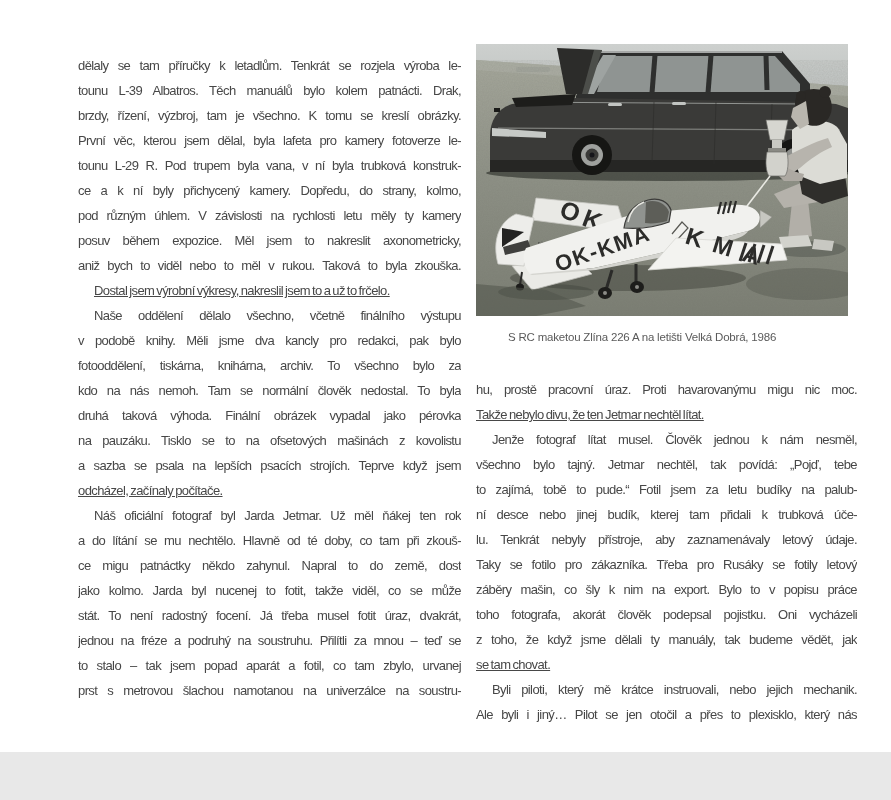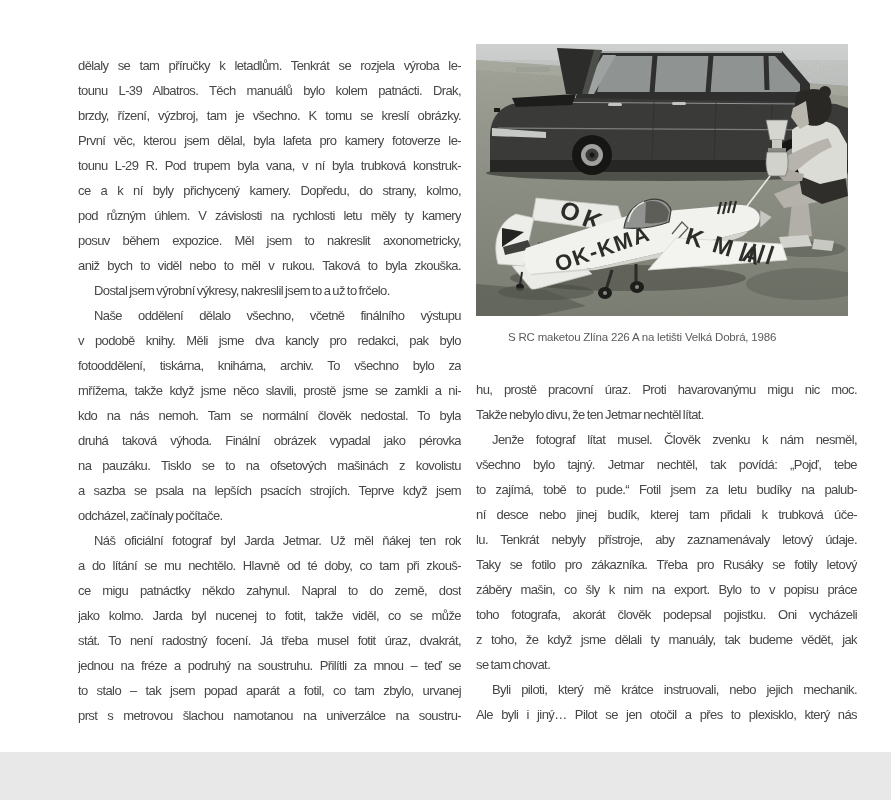--- a/index.html
+++ b/index.html
@@ -3,21 +3,21 @@
 <meta charset="utf-8">
 <style>
   html,body{margin:0;padding:0;background:#e8e8e8;}
   #page{
     position:relative;width:891px;height:752px;background:#ffffff;
     font-family:"Liberation Sans", sans-serif;overflow:hidden;
   }
   .col{position:absolute;color:#474747;font-size:13px;line-height:25px;
        letter-spacing:-0.6px;word-spacing:-1px;}
   .col .ln{height:25px;overflow:hidden;text-align:justify;text-align-last:justify;white-space:normal;}
-  .col .ln.end{text-align:right;text-align-last:left;}
+  .col .ln.end{text-align:right;text-align-last:left;text-decoration:underline;}
   .col .ln.ind{padding-left:16px;}
   #left-col{left:78px;top:53px;width:383px;}
   #right-col{left:476px;top:377px;width:381px;}
   #photo-wrap{position:absolute;left:476px;top:44px;width:372px;height:272px;}
   #photo-wrap svg{display:block;}
   #caption{position:absolute;left:476px;top:330px;width:381px;color:#5a5a5a;
            font-size:11.5px;line-height:15px;letter-spacing:-0.2px;margin-left:32px;}
   #page-num{position:absolute;left:820px;top:755px;width:24px;text-align:right;
             color:#8a8a8a;font-size:11px;}
   .planetext{font-family:"Liberation Sans",sans-serif;font-weight:bold;fill:#2c2c2a;}
@@ -34,21 +34,20 @@
     <div class="ln">První věc, kterou jsem dělal, byla lafeta pro kamery fotoverze le-</div>
     <div class="ln">tounu L-29 R. Pod trupem byla vana, v ní byla trubková konstruk-</div>
     <div class="ln">ce a k ní byly přichycený kamery. Dopředu, do strany, kolmo,</div>
     <div class="ln">pod různým úhlem. V závislosti na rychlosti letu měly ty kamery</div>
     <div class="ln">posuv během expozice. Měl jsem to nakreslit axonometricky,</div>
     <div class="ln">aniž bych to viděl nebo to měl v rukou. Taková to byla zkouška.</div>
     <div class="ln ind end">Dostal jsem výrobní výkresy, nakreslil jsem to a už to frčelo.</div>
     <div class="ln ind">Naše oddělení dělalo všechno, včetně finálního výstupu</div>
     <div class="ln">v podobě knihy. Měli jsme dva kancly pro redakci, pak bylo</div>
     <div class="ln">fotooddělení, tiskárna, knihárna, archiv. To všechno bylo za</div>
-    <div class="ln">mřížema, takže když jsme něco slavili, prostě jsme se zamkli a ni-</div>
     <div class="ln">kdo na nás nemoh. Tam se normální člověk nedostal. To byla</div>
     <div class="ln">druhá taková výhoda. Finální obrázek vypadal jako pérovka</div>
     <div class="ln">na pauzáku. Tisklo se to na ofsetových mašinách z kovolistu</div>
     <div class="ln">a sazba se psala na lepších psacích strojích. Teprve když jsem</div>
     <div class="ln end">odcházel, začínaly počítače.</div>
     <div class="ln ind">Náš oficiální fotograf byl Jarda Jetmar. Už měl ňákej ten rok</div>
     <div class="ln">a do lítání se mu nechtělo. Hlavně od té doby, co tam při zkouš-</div>
     <div class="ln">ce migu patnáctky někdo zahynul. Napral to do země, dost</div>
     <div class="ln">jako kolmo. Jarda byl nucenej to fotit, takže viděl, co se může</div>
     <div class="ln">stát. To není radostný focení. Já třeba musel fotit úraz, dvakrát,</div>
@@ -190,21 +189,21 @@
       <polygon points="0,240 70,246 110,262 60,272 0,272" fill="#51544b" opacity="0.55"></polygon>
       <ellipse cx="330" cy="240" rx="60" ry="16" fill="#4e5148" opacity="0.35"></ellipse>
     </svg>
   </div>
 
   <div id="caption">S RC maketou Zlína 226 A na letišti Velká Dobrá, 1986</div>
 
   <div id="right-col" class="col">
     <div class="ln">hu, prostě pracovní úraz. Proti havarovanýmu migu nic moc.</div>
     <div class="ln end">Takže nebylo divu, že ten Jetmar nechtěl lítat.</div>
-    <div class="ln ind">Jenže fotograf lítat musel. Člověk zvenku k nám nesměl,</div>
+    <div class="ln ind">Jenže fotograf lítat musel. Člověk jednou k nám nesměl,</div>
     <div class="ln">všechno bylo tajný. Jetmar nechtěl, tak povídá: „Pojď, tebe</div>
     <div class="ln">to zajímá, tobě to pude.“ Fotil jsem za letu budíky na palub-</div>
     <div class="ln">ní desce nebo jinej budík, kterej tam přidali k trubková úče-</div>
     <div class="ln">lu. Tenkrát nebyly přístroje, aby zaznamenávaly letový údaje.</div>
     <div class="ln">Taky se fotilo pro zákazníka. Třeba pro Rusáky se fotily letový</div>
     <div class="ln">záběry mašin, co šly k nim na export. Bylo to v popisu práce</div>
     <div class="ln">toho fotografa, akorát člověk podepsal pojistku. Oni vycházeli</div>
     <div class="ln">z toho, že když jsme dělali ty manuály, tak budeme vědět, jak</div>
     <div class="ln end">se tam chovat.</div>
     <div class="ln ind">Byli piloti, který mě krátce instruovali, nebo jejich mechanik.</div>

